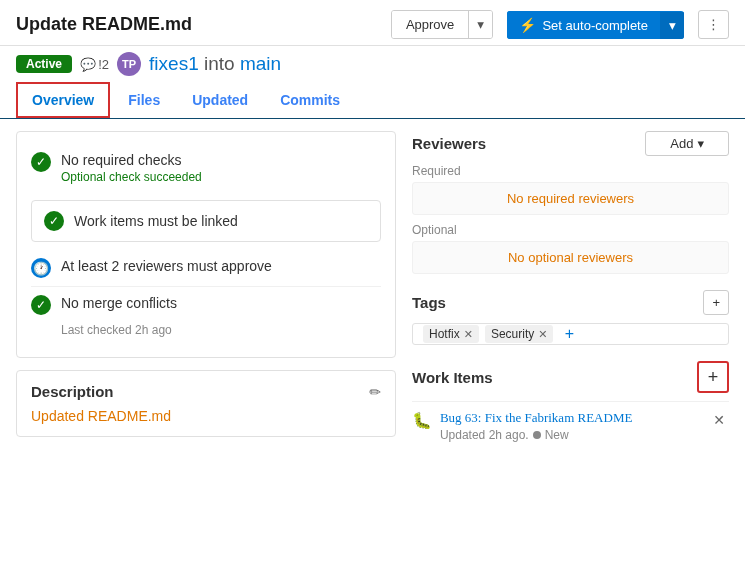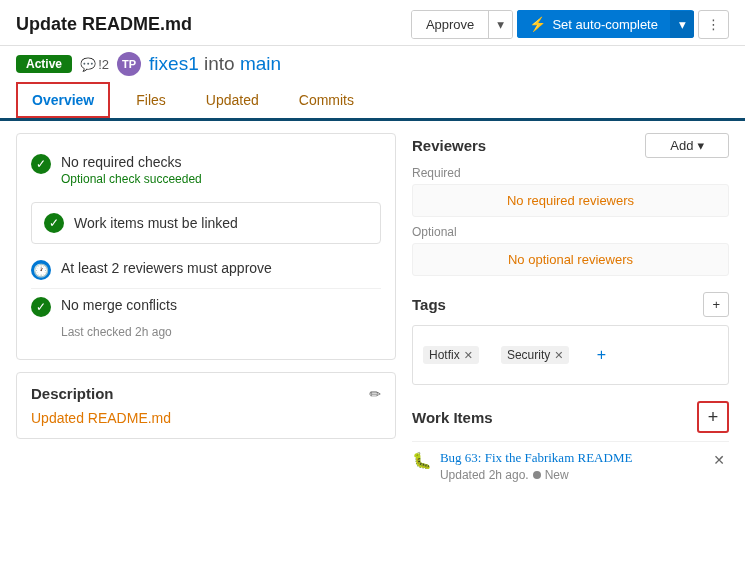--- a/index.html
+++ b/index.html
@@ -22,22 +22,22 @@
       gap: 10px;
     }
     .header-title {
       font-size: 18px;
       font-weight: 600;
       color: #1a1a1a;
       flex: 1;
     }
     .header-actions {
       display: flex;
-      align-items: flex-start;
-      gap: 4px;
+      align-items: flex-end;
+      gap: 14px;
     }
     .btn-approve {
       display: flex;
       align-items: center;
       border: 1px solid #ccc;
       border-radius: 3px;
       overflow: hidden;
     }
     .btn-approve-main {
       padding: 6px 14px;
@@ -127,32 +127,33 @@
       font-weight: 600;
     }
     .branch-info {
       font-size: 19px;
       color: #555;
     }
 
     
     .tabs {
       display: flex;
-      gap: 12px;
+      gap: 4px;
       padding: 0 16px;
-      border-bottom: 3px solid #0c4a6e;
+      border-bottom: 1px solid #0c4a6e;
     }
     .tab {
       padding: 8px 14px;
       cursor: pointer;
       font-size: 14px;
-      color: #a16207;
+      color: #3b82f6;
       border: none;
       background: none;
       position: relative;
+      font-weight: bold;
     }
     .tab.active {
       color: #0078d4;
       border: 2px solid #d32f2f;
       font-weight: 600;
     }
 
     
     .main-content {
       display: flex;
@@ -305,25 +306,25 @@
       background: #fafafa;
       border: 1px solid #f0f0f0;
       border-radius: 3px;
       margin-bottom: 8px;
     }
 
     
     .tags-container {
       display: flex;
       flex-wrap: wrap;
-      gap: 22px;
+      gap: 6px;
       align-items: center;
       border: 1px solid #e0e0e0;
       border-radius: 3px;
-      padding: 19px 10px;
+      padding: 0 10px;
       background: #fff;
     }
     .tag {
       display: flex;
       align-items: center;
       gap: 4px;
       background: #f0f0f0;
       border-radius: 3px;
       padding: 2px 6px;
       font-size: 12px;

